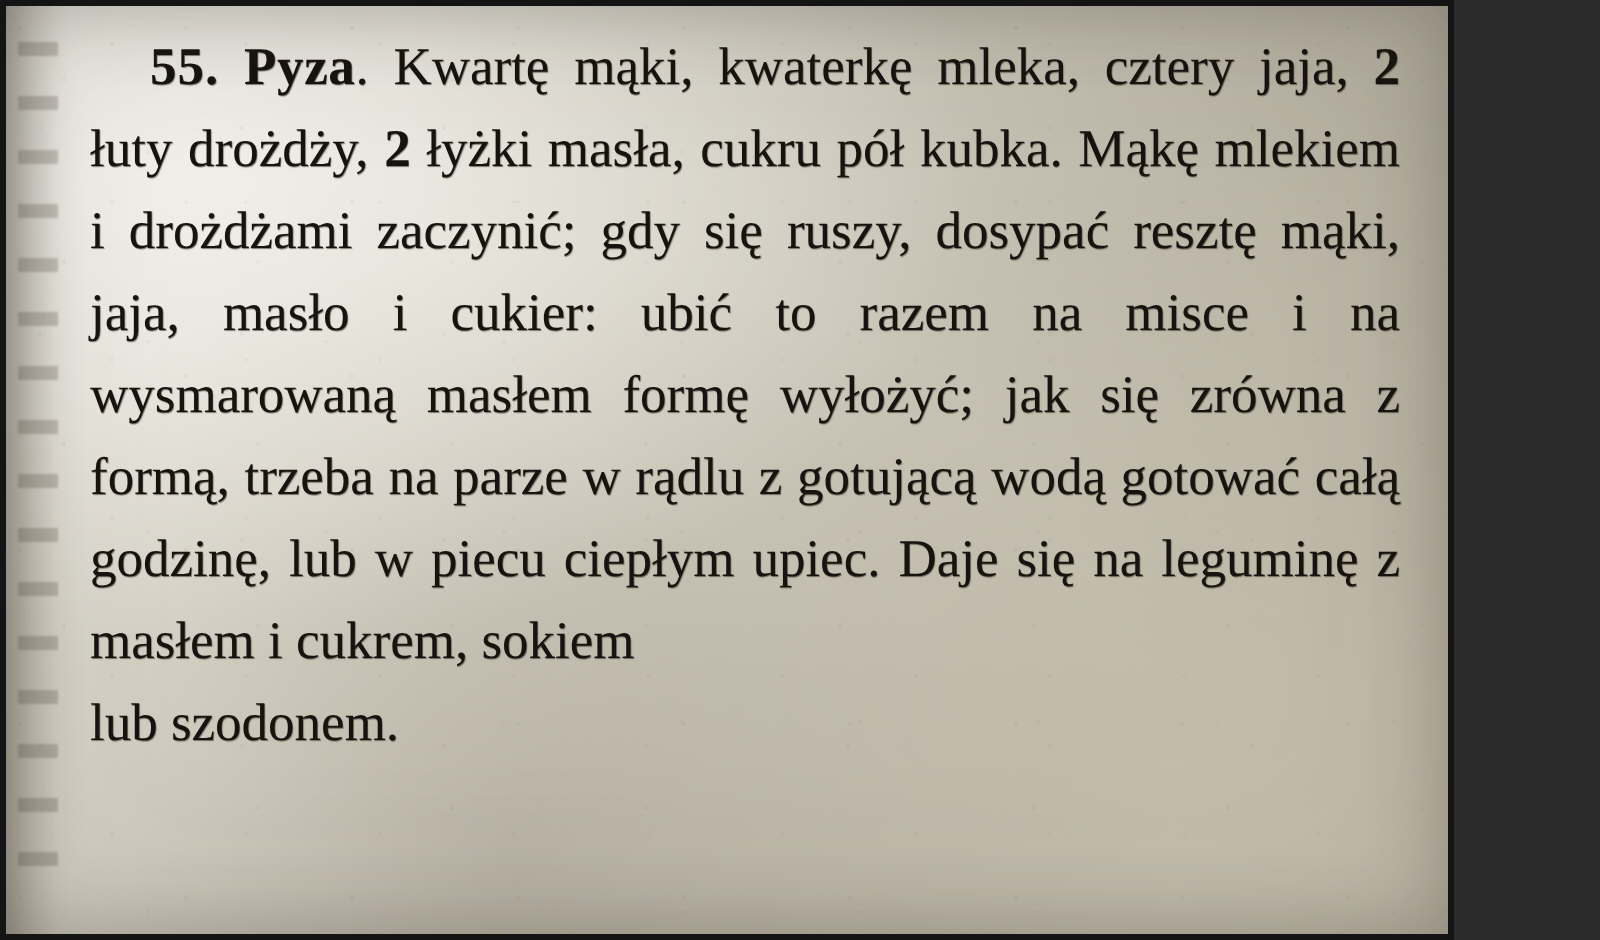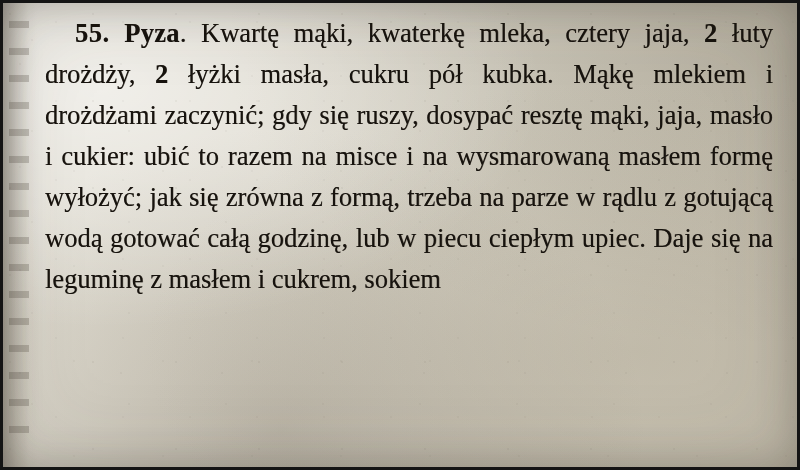--- a/index.html
+++ b/index.html
@@ -2,21 +2,21 @@
 <html><head>
 <meta charset="utf-8">
 <style>
   html, body {
     margin: 0;
     padding: 0;
     background: #2b2b2b;
   }
   #page {
     position: relative;
-    width: 800px;
+    width: 727px;
     height: 470px;
     overflow: hidden;
     background: #fde047;
     border: 3px solid #141414;
     box-sizing: border-box;
     font-family: "Liberation Serif", serif;
   }
   
   #paper-texture {
     position: absolute;
@@ -128,17 +128,18 @@
 <div id="page">
 
   <div id="paper-texture"></div>
   <div id="paper-noise"></div>
 
   <div id="left-gutter"></div>
   <div id="left-gutter-marks"></div>
 
   <div id="text-block">
     <p><span class="num">55.</span> <span class="headword">Pyza</span><span>.</span><span> Kwartę mąki, kwaterkę mleka, cztery jaja, </span><span class="qty">2</span><span> łuty drożdży, </span><span class="qty">2</span><span> łyżki masła, cukru pół kubka. Mąkę mlekiem i drożdżami zaczynić; gdy się ruszy, dosypać resztę mąki, jaja, masło i cukier: ubić to razem na misce i na wysmarowaną masłem formę wyłożyć; jak się zrówna z formą, trzeba na parze w rądlu z gotującą wodą gotować całą godzinę, lub w piecu ciepłym upiec. Daje się na leguminę z masłem i cukrem, sokiem </span></p>
+    <span class="lastline">lub szodonem.</span>
   </div>
 
 
   <div id="vignette"></div>
 </div>
 
 </body></html>

